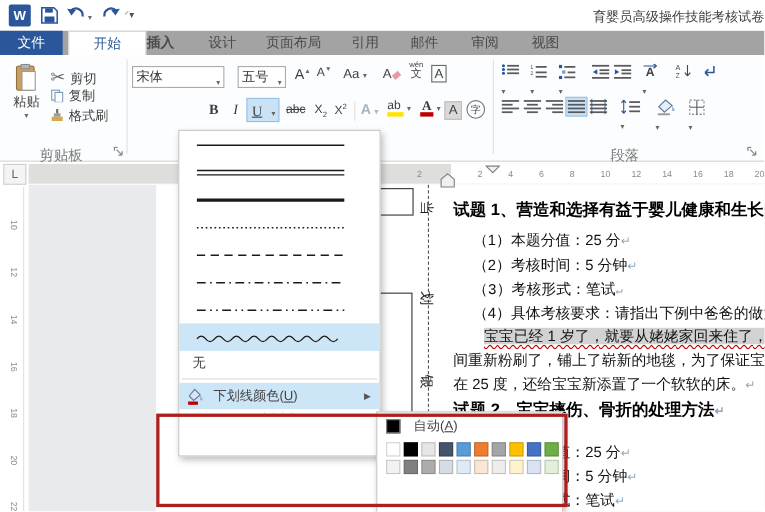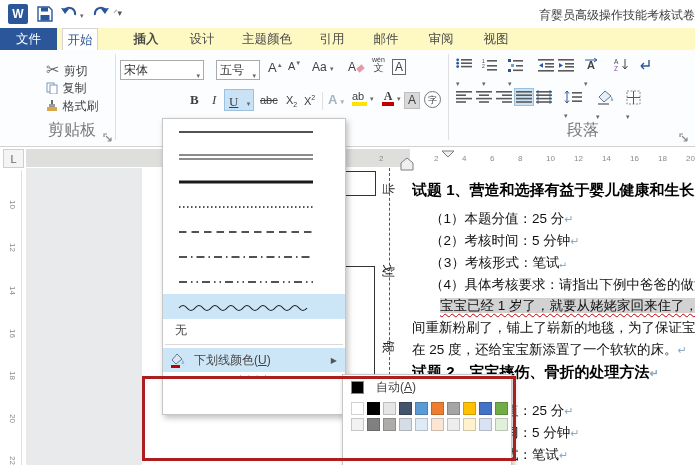--- a/index.html
+++ b/index.html
@@ -8,30 +8,30 @@
   .abs { position:absolute; }
 
   
   #titlebar { left:0; top:0; width:695px; height:28px; background:#fff; }
   #word-logo { left:8px; top:4px; width:20px; height:20px; background:#2b579a; border-radius:2px;
     color:#fff; font-weight:bold; font-size:12px; text-align:center; line-height:20px; }
   .qat-icon { top:6px; width:18px; height:16px; color:#2b579a; }
   #title-text { right:0px; top:7px; font-size:12px; color:#404040; white-space:nowrap; }
 
   
-  #tabrow { left:0; top:28px; width:695px; height:22px; background:#fef9c3; }
+  #tabrow { left:0; top:28px; width:695px; height:22px; background:#a3a3a3; }
   #file-tab { left:0; top:0; width:57px; height:22px; background:#2b579a; color:#fff;
     font-size:12.5px; text-align:center; line-height:22px; }
   .tab { top:0; height:22px; font-size:12.5px; color:#4a4a4a; line-height:22px; text-align:center; }
   .tab.active { color:#2b579a; background:#fff; border:1px solid #d5d5d5; border-bottom:none; }
 
   
   #ribbon { left:0; top:50px; width:695px; height:97px; background:#fcfdfe; border-bottom:1px solid #d2d2d2; }
   .rib-divider { top:4px; width:1px; height:86px; background:#e0e0e0; }
-  .grp-label { font-size:16px; color:#7a7a7a; top:70px;margin-left:12px; }
+  .grp-label { font-size:13px; color:#7a7a7a; top:82px; }
   .launcher { top:83px; width:10px; height:10px; }
   .rbtn { font-size:12px; color:#3f3f3f; }
   .combo { border:1px solid #ababab; background:#fff; height:20px; font-size:12px; color:#333;
     padding:0 3px; line-height:18px; }
   .carA { font-size:6px; color:#666; }
   .dd { font-size:7px; color:#666; }
   .hl { background:#c9e2f5; border:1px solid #9ac1e0; }
   .serif { font-family:"Liberation Serif", serif; }
 
   
@@ -104,33 +104,42 @@
     <path d="M14 4 C9 -1 2 3 3 9" fill="none" stroke="#2b579a" stroke-width="2"></path>
     <path d="M17 2 l-4 6 l-4-5 z" fill="#2b579a"></path>
   </svg>
   <span class="abs" style="left:113px;top:6px;font-size:9px;color:#555">⸍▾</span>
   <span id="title-text" class="abs">育婴员高级操作技能考核试卷</span>
 </div>
 
 <div id="tabrow" class="abs">
   <div id="file-tab" class="abs">文件</div>
   <div id="tabs-container">
-      <div class="abs tab active" style="left: 62px; width: 36px;">开始</div>
+      <div class="abs tab active" style="left: 62px; width: 71px;">开始</div>
       <div class="abs tab" style="left: 122px; width: 48px; font-weight: bold;">插入</div>
       <div class="abs tab" style="left: 178px; width: 48px;">设计</div>
-      <div class="abs tab" style="left: 232px; width: 70px;">主题颜色</div>
+      <div class="abs tab" style="left: 232px; width: 70px;">页面布局</div>
       <div class="abs tab" style="left: 308px; width: 48px;">引用</div>
       <div class="abs tab" style="left: 362px; width: 48px;">邮件</div>
       <div class="abs tab" style="left: 416px; width: 50px;">审阅</div>
       <div class="abs tab" style="left: 472px; width: 48px;">视图</div>
     </div>
 </div>
 
 <div id="ribbon" class="abs">
 
+  <div class="abs" style="left:7px;top:8px;width:34px;height:60px;text-align:center">
+    <svg width="22" height="26" viewBox="0 0 22 26" style="margin:0 auto">
+      <rect x="2" y="2" width="16" height="22" rx="2" fill="#c9a063" stroke="#8f7140"></rect>
+      <rect x="6" y="0.5" width="8" height="4" rx="1" fill="#b5b5b5" stroke="#8a8a8a"></rect>
+      <rect x="7" y="7" width="12" height="17" fill="#fff" stroke="#9a9a9a"></rect>
+    </svg>
+    <div class="rbtn">粘贴</div>
+    <div class="dd">▾</div>
+  </div>
   <div class="abs" style="left:46px;top:10px">
     <span style="color:#666">✂</span>
     <span class="rbtn">剪切</span>
   </div>
   <div class="abs" style="left:46px;top:28px">
     <svg width="12" height="12" viewBox="0 0 12 12" style="display:inline-block;vertical-align:-2px">
       <rect x="1" y="1" width="7" height="9" fill="#fff" stroke="#7a99bd"></rect>
       <rect x="4" y="3" width="7" height="9" fill="#fff" stroke="#7a99bd"></rect>
     </svg>
     <span class="rbtn">复制</span>

